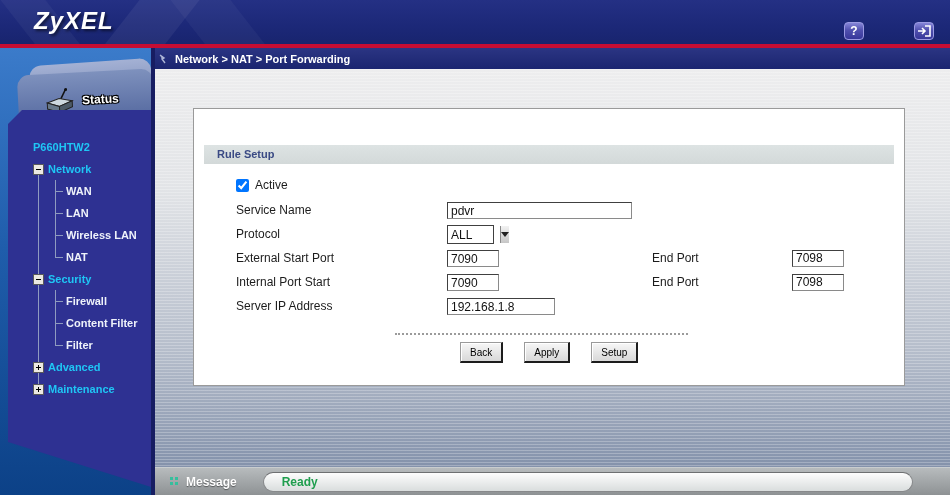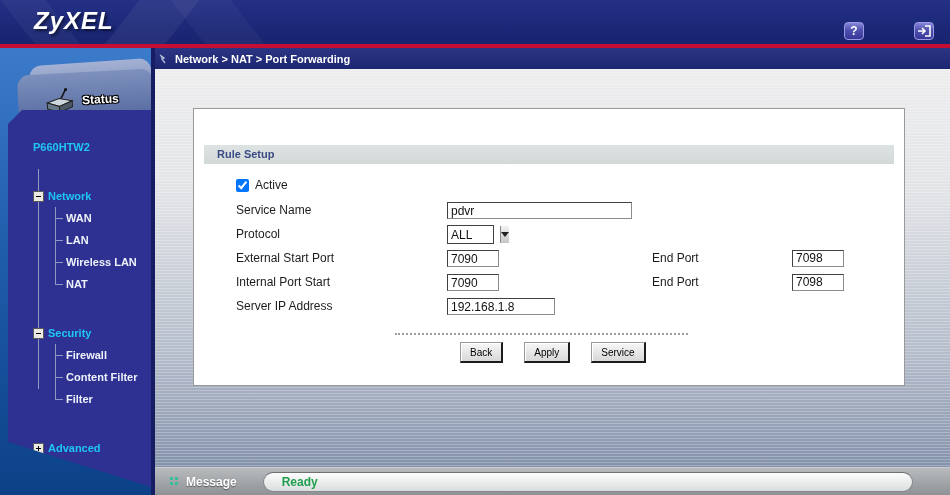--- a/index.html
+++ b/index.html
@@ -27,21 +27,21 @@
   .sidebar { position:relative; width:155px; background:linear-gradient(180deg,#3b7bca 0%,#1f5dab 45%,#0c4187 100%); border-right:4px solid #171d62; overflow:hidden; }
   .tab { position:absolute; }
   .back-tab { left:30px; top:14px; width:122px; height:44px; border-radius:12px 12px 0 0; background:linear-gradient(180deg,#a4b1d4 0%,#7587b3 100%); transform:rotate(-4deg); }
   .status-tab { left:18px; top:24px; width:136px; height:50px; border-radius:12px 12px 0 0; background:linear-gradient(180deg,#7e91bd 0%,#54689f 100%); transform:rotate(-3deg); cursor:pointer; display:flex; align-items:center; padding:6px 0 0 26px; }
   .status-label { color:#fff; font-weight:bold; font-size:12px; margin-left:6px; text-shadow:-1px -1px 0 #000,1px -1px 0 #000,-1px 1px 0 #000,1px 1px 0 #000; }
   .nav-panel { position:absolute; left:8px; top:62px; width:143px; height:377px; background:#2e3192; clip-path:polygon(0 14px,14px 0,100% 0,100% 100%,0 332px); }
   .nav-tree { position:absolute; left:25px; top:26px; width:130px; font-size:11px; font-weight:bold; }
   .group-line { position:absolute; left:5px; top:33px; width:1px; height:220px; background:#8f9bc0; }
   .row { height:22px; display:flex; align-items:center; position:relative; }
   .device { color:#1fc6f5; }
-  .group { cursor:pointer;margin-top:27px; }
+  .group { cursor:pointer; }
   .group .glabel { color:#1fc6f5; margin-left:4px; }
   .box { width:11px; height:11px; background:#ece9e2; border:1px solid #5a5a5a; position:relative; flex:none; z-index:1; cursor:pointer; }
   .box::before { content:''; position:absolute; left:2px; right:2px; top:4px; height:1px; background:#000; }
   .box.plus::after { content:''; position:absolute; top:2px; bottom:2px; left:4px; width:1px; background:#000; }
   .children { margin-left:22px; border-left:1px solid #8f9bc0; }
   .child { padding-left:10px; color:#eef2fa; cursor:pointer; }
   .child::before { content:''; position:absolute; left:0; top:11px; width:7px; height:1px; background:#8f9bc0; }
   .child:last-child::after { content:''; position:absolute; left:-1px; top:12px; bottom:-1px; width:1px; background:#2e3192; }
 
   
@@ -232,21 +232,21 @@
               <span class="fcell"><input class="txt w108" value="192.168.1.8" style=""></span>
             </div>
 
           </div>
 
           <div class="dotted"></div>
 
           <div class="btn-row">
             <button class="btn">Back</button>
             <button class="btn">Apply</button>
-            <button class="btn">Service</button>
+            <button class="btn">Setup</button>
           </div>
         </div>
       </div>
 
       <div class="statusbar">
         <span class="dots">
             <i></i>
             <i></i>
             <i></i>
             <i></i>

